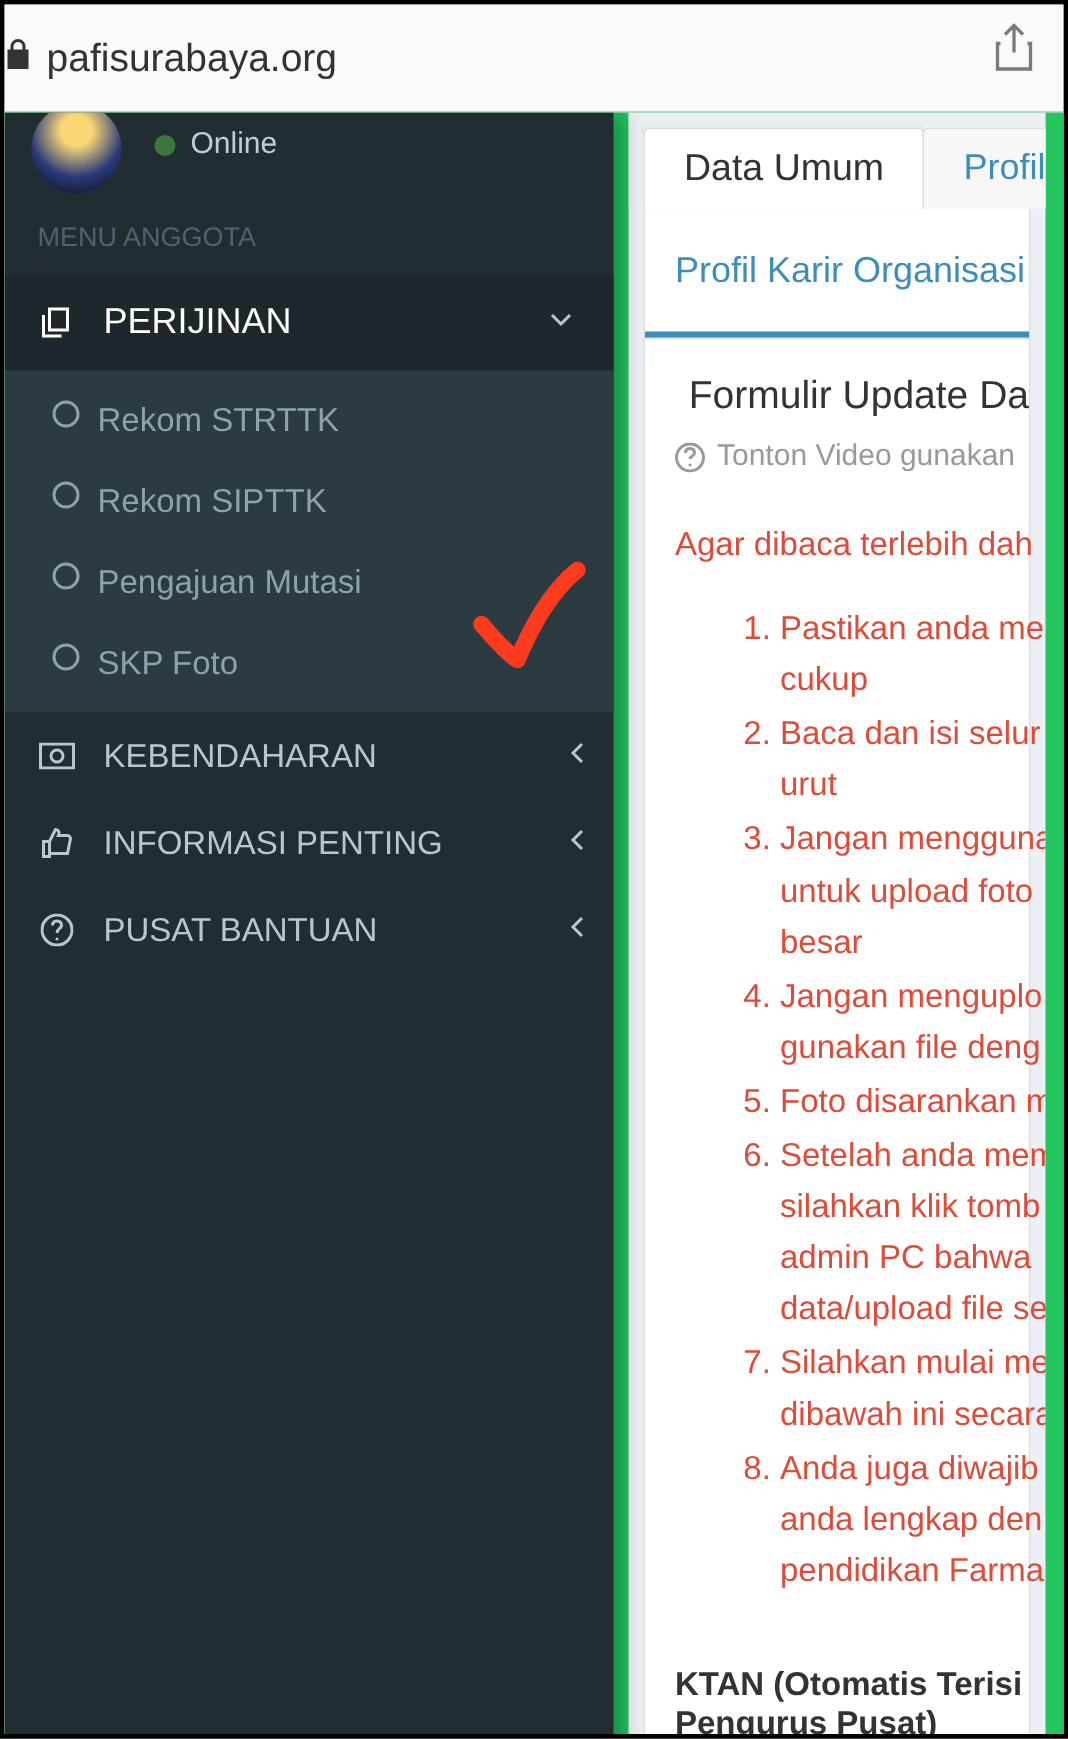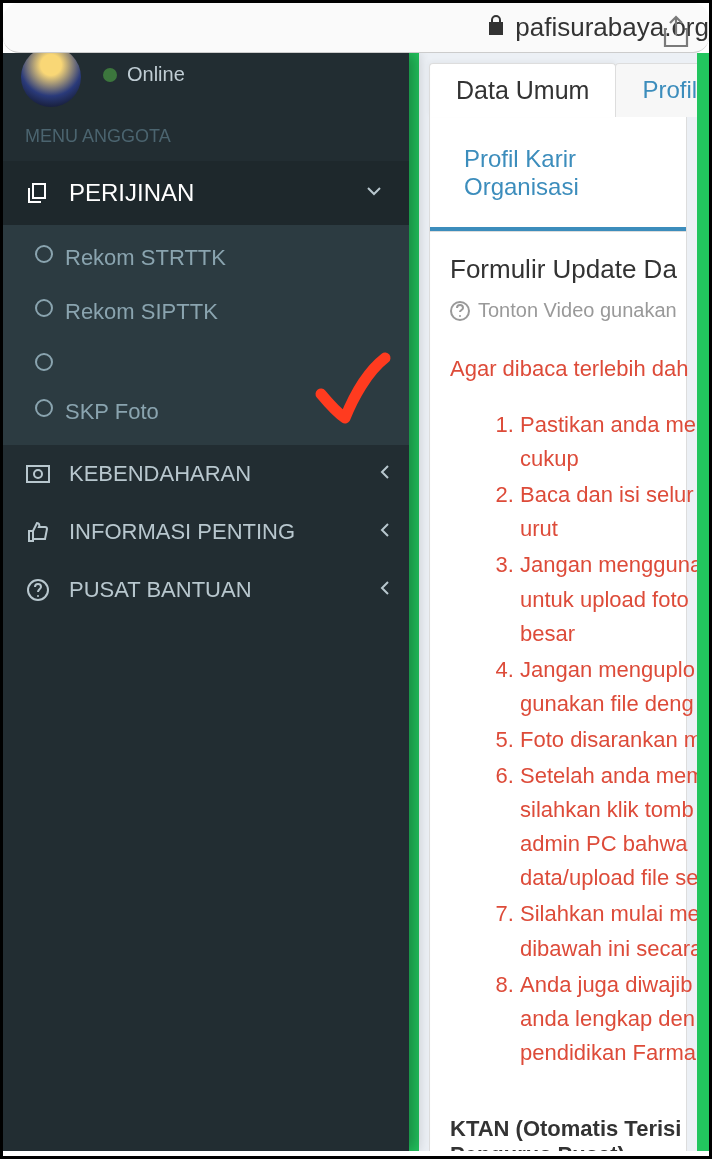--- a/index.html
+++ b/index.html
@@ -6,28 +6,27 @@
   body {
     font-family: -apple-system, "Helvetica Neue", Arial, sans-serif;
     width: 712px;
     height: 1159px;
     background: #fff;
     overflow: hidden;
     position: relative;
     border: 3px solid #000;
   }
   .browser-bar {
-    height: 50px;
+    height: 72px;
     display:flex;
     align-items:center;
-    justify-content:flex-end;
+    justify-content:flex-start;
     position:relative;
     border-bottom:1px solid #ccc;
     background:#fafafa;
-    border-radius:16px;
   }
   .url-wrap{
     display:flex;
     align-items:center;
     gap:10px;
     font-size:26px;
     color:#333;
   }
   .share-icon{
     position:absolute;
@@ -149,39 +148,39 @@
     box-shadow:0 -2px 4px rgba(0,0,0,0.04);
   }
   .second-tab-row{
     background:#fff;
     padding:28px 0 0 0;
     border:1px solid #ddd;
     border-top:none;
     margin:0 10px;
   }
   .tab2{
-    padding:0 0 20px 34px;
+    padding:0 0 20px 20px;
     font-size:24px;
     color:#3c8dbc;
     display:inline-block;
     cursor:pointer;
   }
   .tabline{
     height:4px;background:#3c8dbc;margin-top:6px;
   }
   .panel{
     background:#fff;
     margin:0 10px;
     border:1px solid #ddd;
     border-top:none;
     padding:22px 0 20px 20px;
     white-space:nowrap;
   }
   .panel h3{
-    font-size:26px;font-weight:400;color:#333;margin-bottom:14px;
+    font-size:26px;font-weight:400;color:#333;margin-bottom:14px;text-align:right;
   }
   .tutorial{
     font-size:20px;color:#999;display:flex;align-items:center;gap:8px;
   }
   .red-block{
     padding:30px 0 0 0;
     color:#dd4b39;
     font-size:22px;
     line-height:1.55;
   }
@@ -245,20 +244,21 @@
       <div class="sub-item">
         <span class="ring"></span>
         <span>Rekom STRTTK</span>
       </div>
       <div class="sub-item">
         <span class="ring"></span>
         <span>Rekom SIPTTK</span>
       </div>
       <div class="sub-item">
         <span class="ring"></span>
+        <span>Pengajuan Mutasi</span>
       </div>
       <div class="sub-item">
         <span class="ring"></span>
         <span>SKP Foto</span>
       </div>
     </div>
 
     <div class="menu-item">
       <span class="menu-icon">
         <svg width="24" height="18" viewBox="0 0 24 18">

